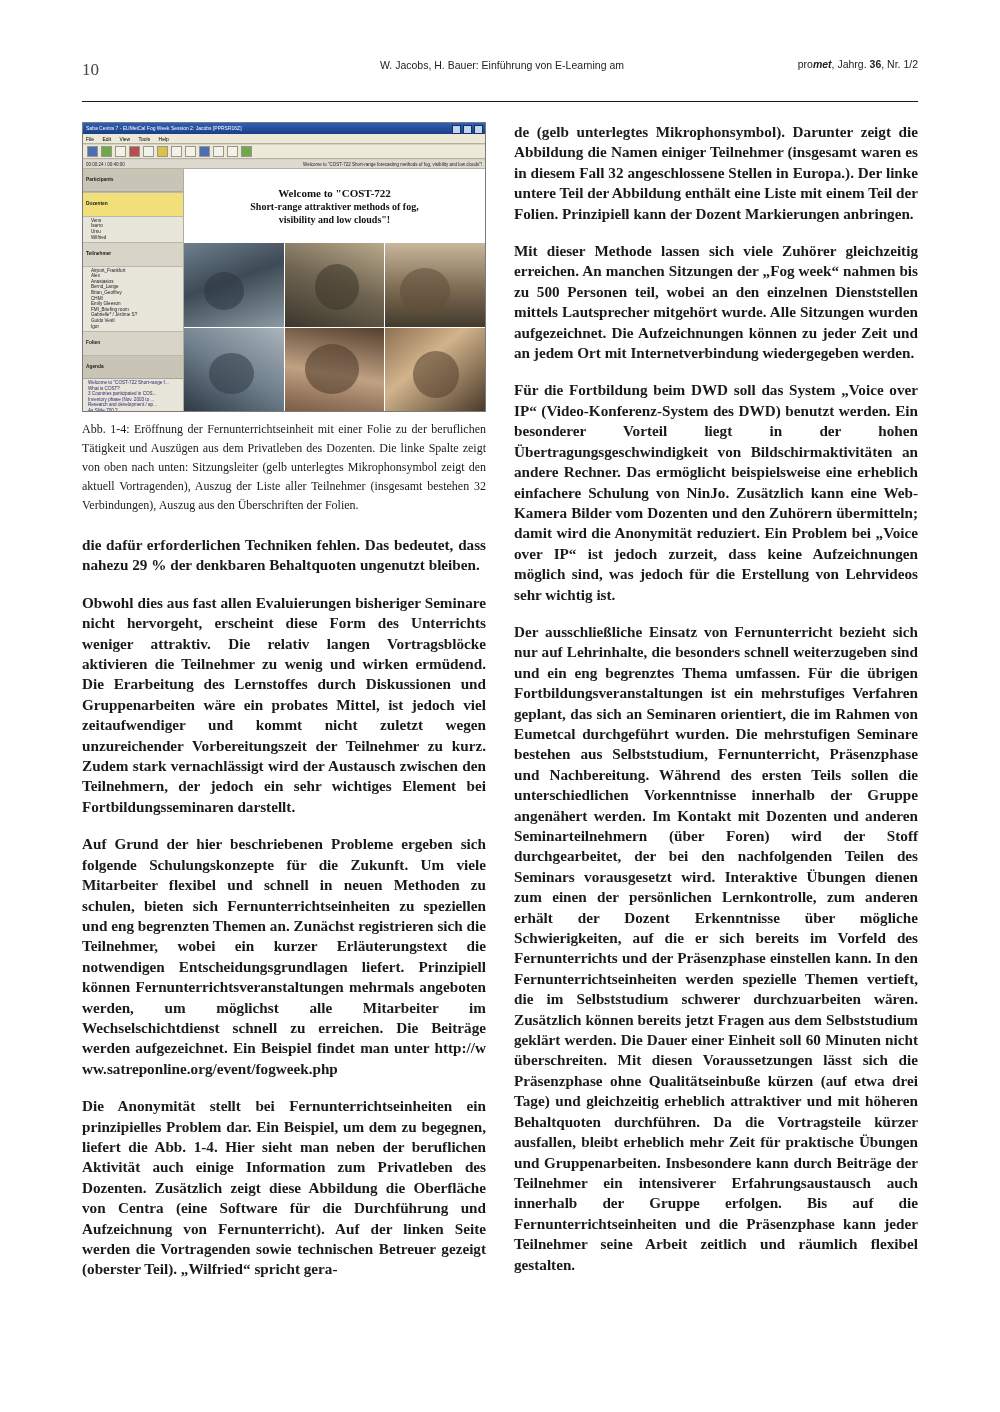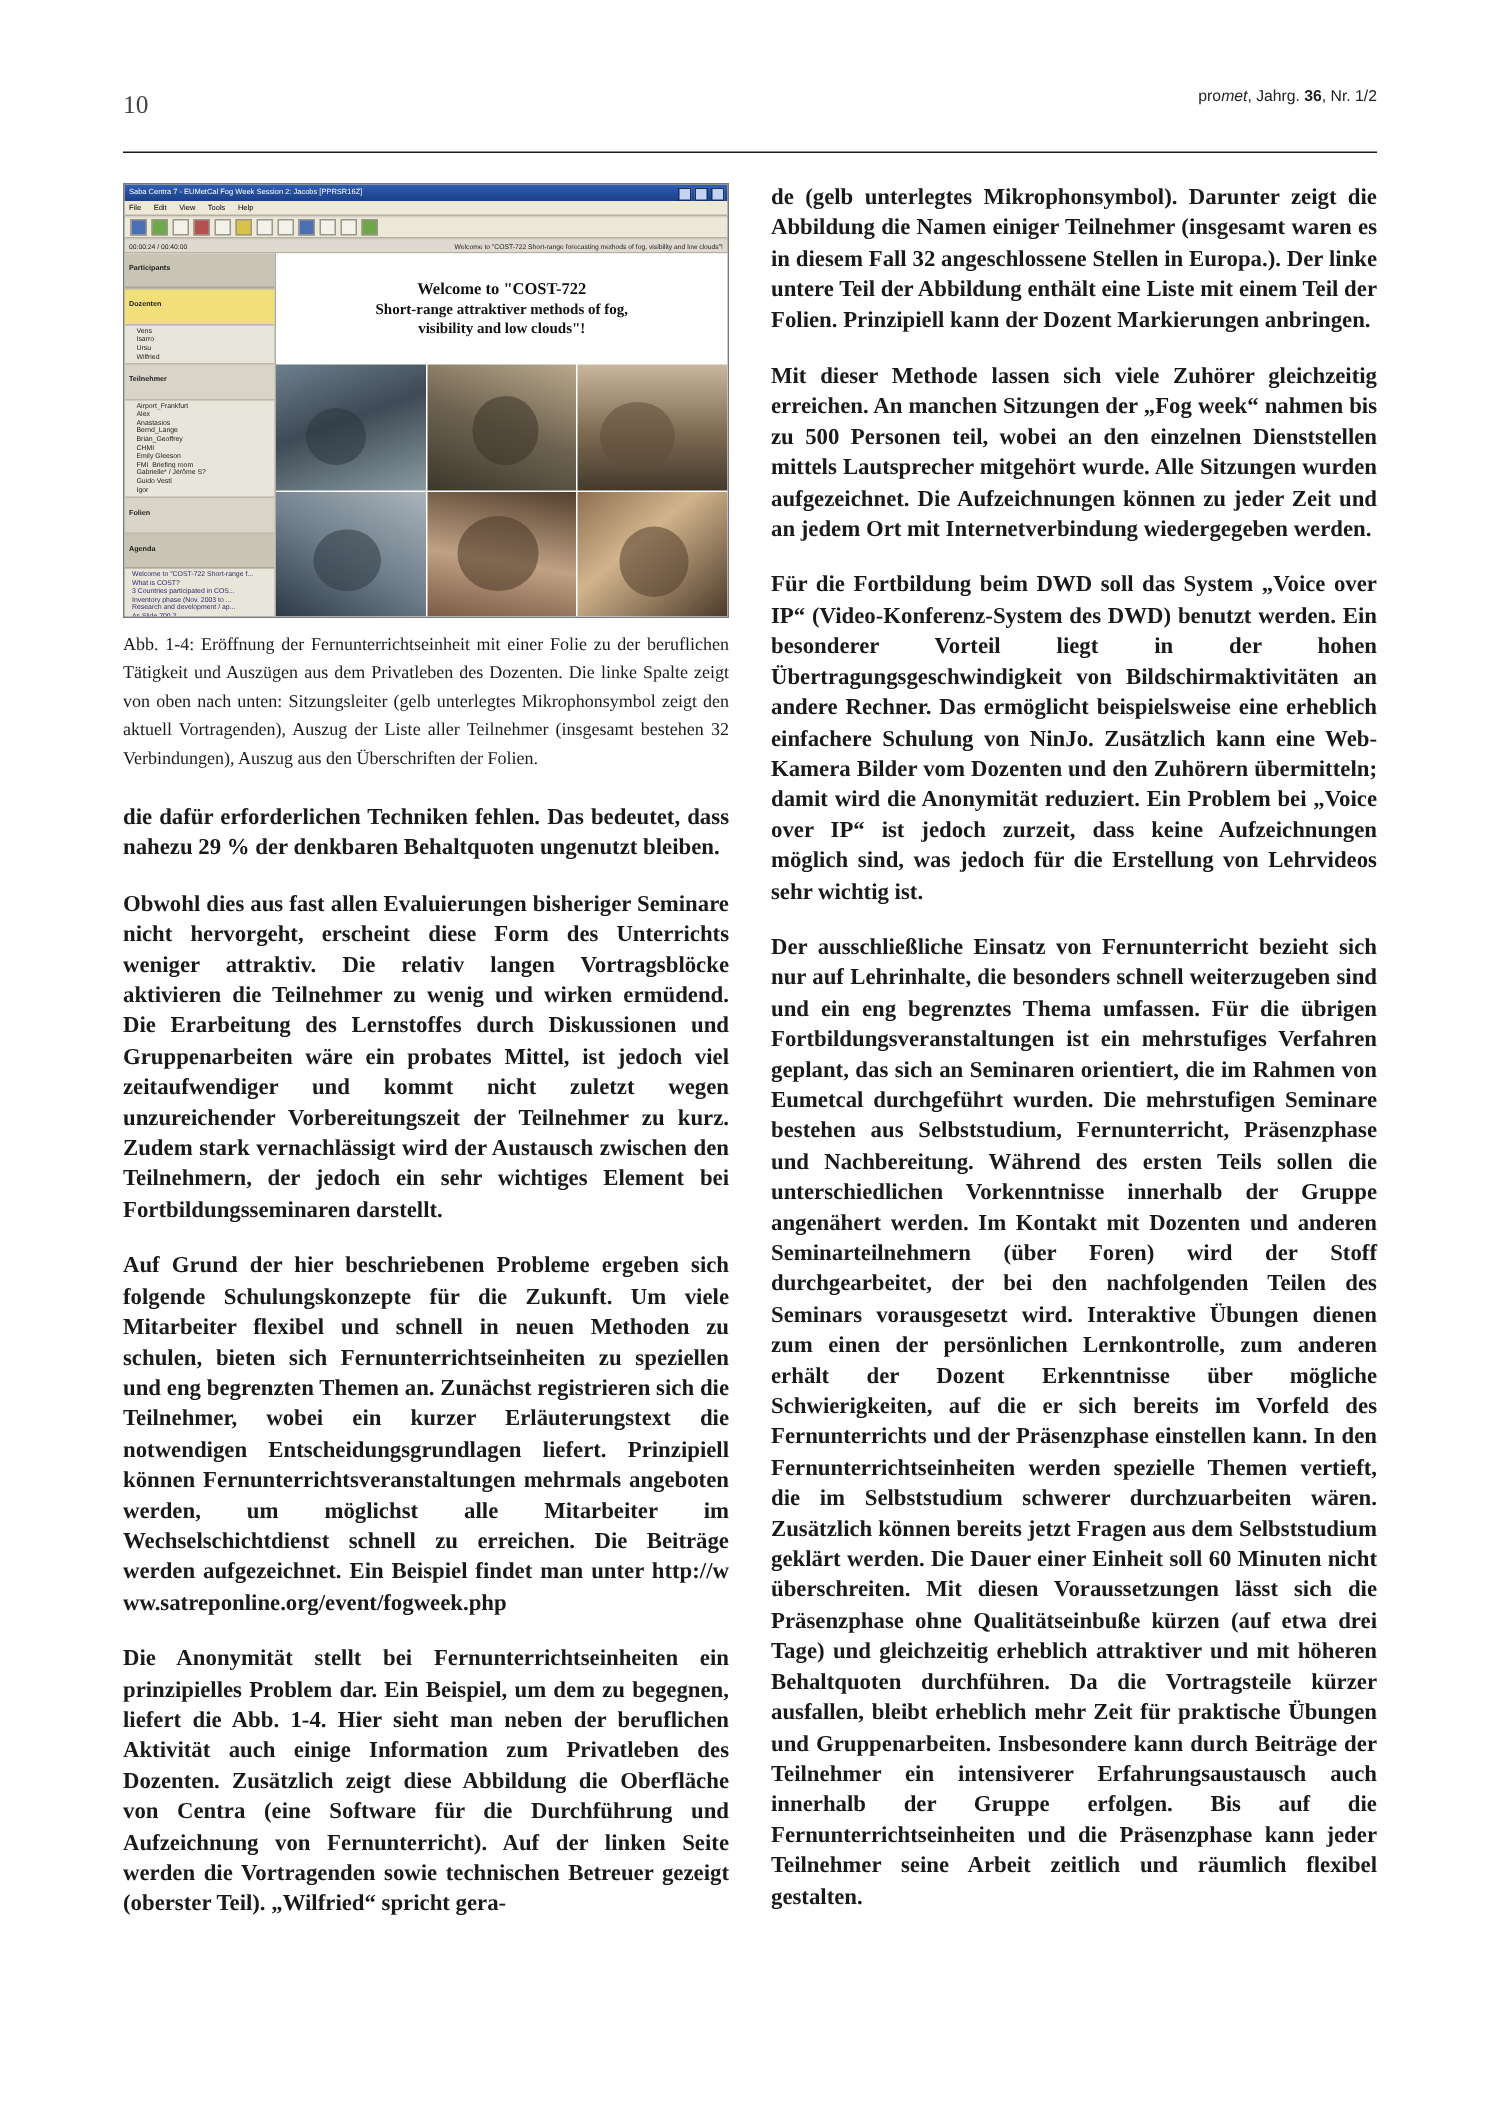--- a/index.html
+++ b/index.html
@@ -41,21 +41,21 @@
   }
   .header-right {
     position:absolute;
     right:0; top:0;
     font-family:"Liberation Sans", sans-serif;
     font-size:10.5px;
     color:#222;
     white-space:nowrap;
   }
   .header-right .pro { font-style:normal;padding-left:46px; }
-  .header-right .met { font-weight:normal; font-style:italic; }
+  .header-right .met { font-weight:bold; font-style:italic; }
   .header-right .vol { font-weight:bold; }
   .rule {
     position:absolute;
     left:82px; top:101px;
     width:836px; height:1px;
     background:#1a1a1a;
   }
   
   .col {
     position:absolute;
@@ -205,20 +205,21 @@
   .url { word-break:break-all; }
 </style>
 </head>
 <body>
 
 <div class="page">
 
   <div class="header">
     <div class="page-number">10</div>
     <div class="header-center">
+      <div>W. Jacobs, H. Bauer: Einführung von E-Learning am</div>
     </div>
     <div class="header-right">
       <span class="pro">pro</span><span class="met">met</span><span>, Jahrg. </span><span class="vol">36</span><span>, Nr. 1/2</span>
     </div>
   </div>
   <div class="rule"></div>
 
   <div class="col col-left">
 
     <div class="figure">

